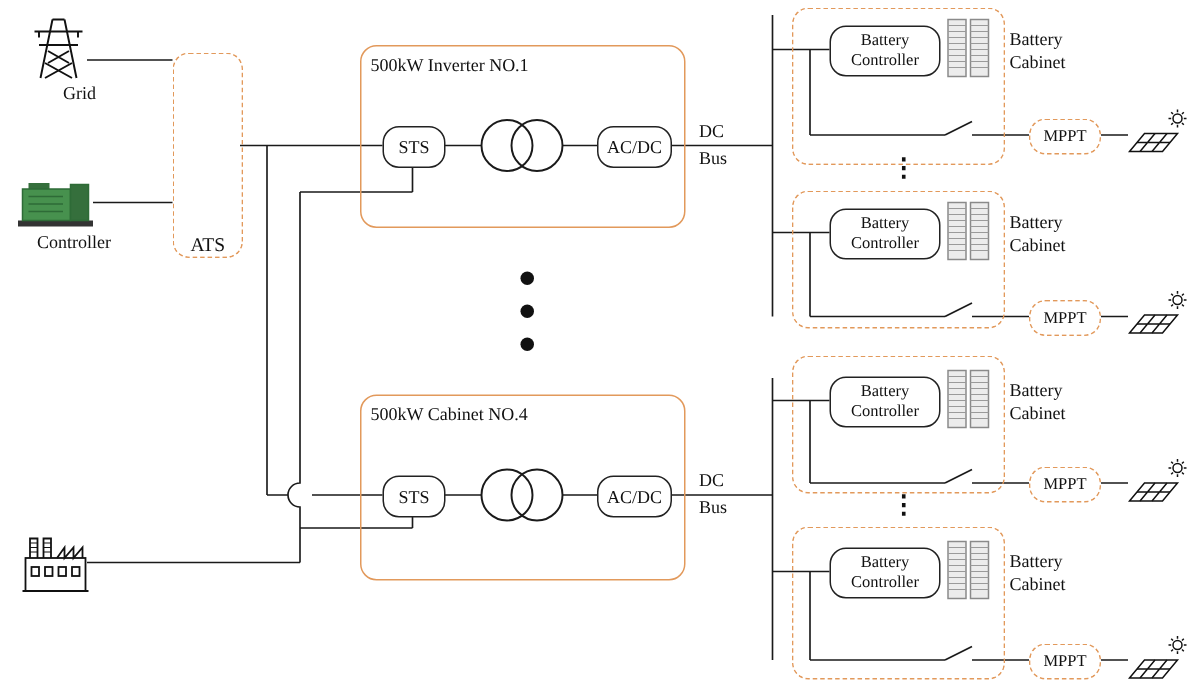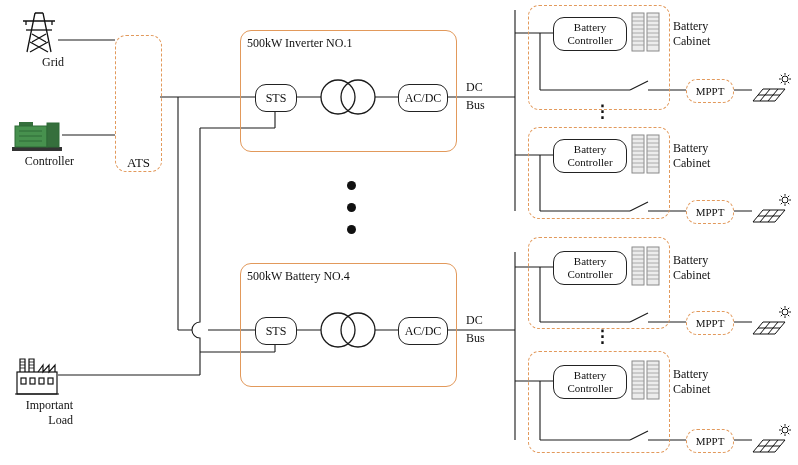--- a/index.html
+++ b/index.html
@@ -103,24 +103,20 @@
       <path d="M6,18 V5 H11 V18 M15,18 V5 H20 V18"></path>
       <path d="M6,8 H11 M6,11 H11 M6,14 H11 M15,8 H20 M15,11 H20 M15,14 H20" stroke-width="0.8"></path>
       <rect x="3" y="18" width="40" height="22"></rect>
       <path d="M24,18 L29,11 V18 L35,11 V18 L41,11 V18"></path>
       <rect x="7" y="24" width="5" height="6"></rect>
         <rect x="16" y="24" width="5" height="6"></rect>
       <rect x="25" y="24" width="5" height="6"></rect>
         <rect x="34" y="24" width="5" height="6"></rect>
     </svg>
   </div>
-  <div class="abs node lbl center" style="left:1px;top:398px;width:72px;">
-    <div>Important</div>
-    <div>Load</div>
-  </div>
 
   <div class="abs node dbox" style="left:115px;top:35px;width:45px;height:135px;display:flex;align-items:flex-end;justify-content:center;font-size:13px;">
     <span>ATS</span>
   </div>
 
   <div class="abs node obox" style="left:240px;top:30px;width:215px;height:120px;"></div>
   <div class="abs node invtitle" style="left:247px;top:36px;text-align:center;">500kW Inverter NO.1</div>
   <div class="abs node box" style="left:255px;top:84px;width:40px;height:26px;">
     <span>STS</span>
   </div>
@@ -130,21 +126,21 @@
   <div class="abs node lbl" style="left:466px;top:80px;">
     <div>DC</div>
     <div style="margin-top:3px;">Bus</div>
   </div>
 
   <div class="abs node dot" style="left:347px;top:181px;"></div>
   <div class="abs node dot" style="left:347px;top:203px;"></div>
   <div class="abs node dot" style="left:347px;top:225px;"></div>
 
   <div class="abs node obox" style="left:240px;top:263px;width:215px;height:122px;"></div>
-  <div class="abs node invtitle" style="left:247px;top:269px;">500kW Battery NO.4</div>
+  <div class="abs node invtitle" style="left:247px;top:269px;">500kW Cabinet NO.4</div>
   <div class="abs node box" style="left:255px;top:317px;width:40px;height:26px;">
     <span>STS</span>
   </div>
   <div class="abs node box" style="left:398px;top:317px;width:48px;height:26px;">
     <span>AC/DC</span>
   </div>
   <div class="abs node lbl" style="left:466px;top:313px;">
     <div>DC</div>
     <div style="margin-top:3px;">Bus</div>
   </div>

